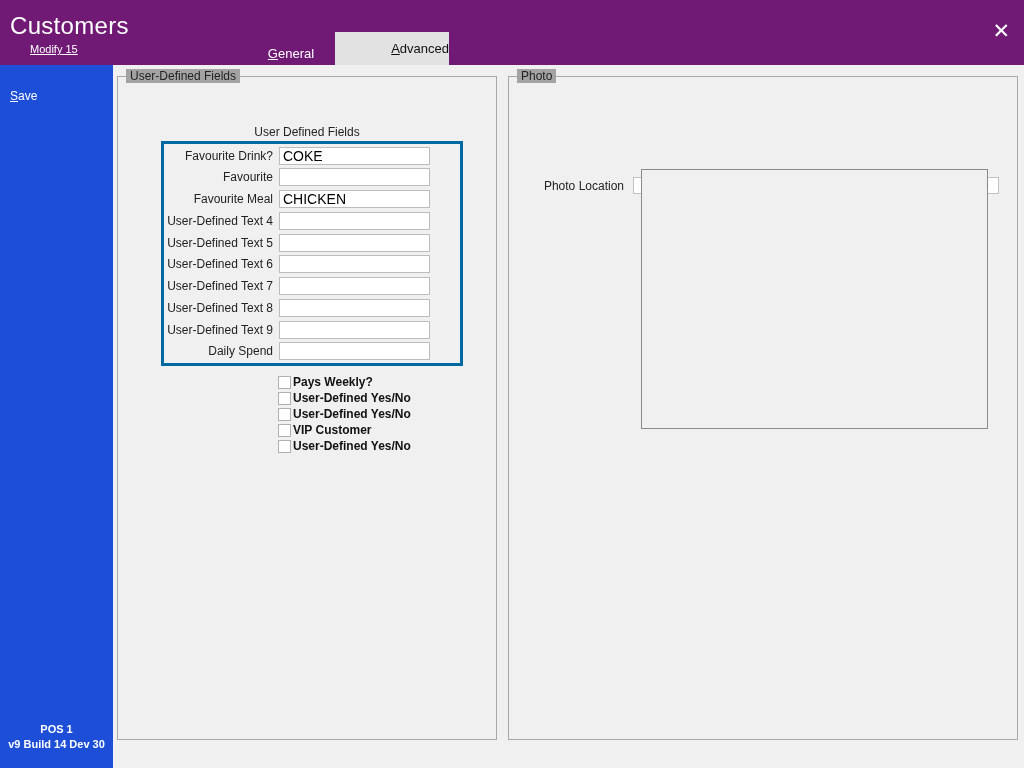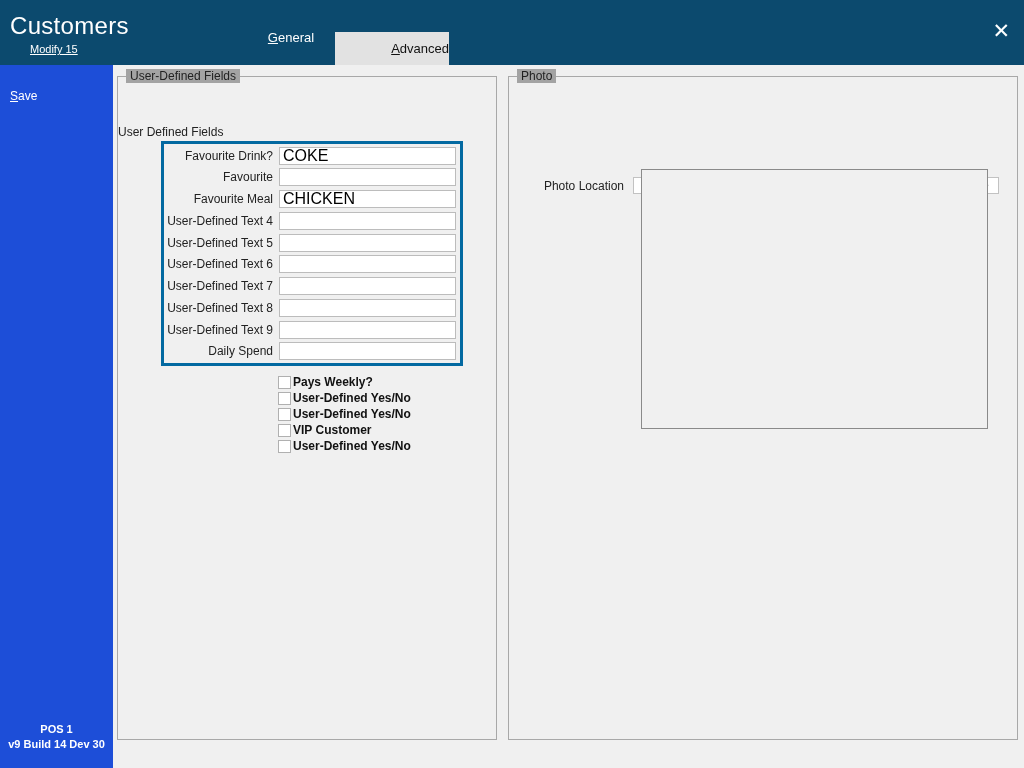--- a/index.html
+++ b/index.html
@@ -8,34 +8,34 @@
     font-family: "Liberation Sans", sans-serif;
     background: #f0f0f0;
     position: relative;
     font-size: 12px;
     color: #1a1a1a;
   }
 
   
   .header {
     position: absolute; top: 0; left: 0; width: 1024px; height: 65px;
-    background: #0c4a6e;
+    background: #701a75;
   }
   .app-title {
     position: absolute; left: 10px; top: 12px;
     color: #fff; font-size: 24px; font-weight: 300; letter-spacing: .3px;
   }
   .app-subtitle {
     position: absolute; left: 30px; top: 43px;
     color: #fff; font-size: 11px; text-decoration: underline;
   }
   .tab-general {
     position: absolute; left: 246px; top: 0; width: 90px; height: 65px;
     display: flex; align-items: flex-end; justify-content: center;
-    padding-bottom: 20px;
+    padding-bottom: 4px;
     color: #fff; font-size: 13px; cursor: default;
   }
   .tab-advanced {
     position: absolute; left: 335px; top: 32px; width: 114px; height: 33px;
     background: #e2e2e2;
     display: flex; align-items: center; justify-content: flex-end;
     color: #111; font-size: 13px; cursor: default;
   }
   .ak { display: inline-block; }
   .ak::first-letter { text-decoration: underline; }
@@ -67,38 +67,38 @@
   }
   .groupbox-title {
     position: absolute; top: -8px; left: 8px;
     background: #a3a3a3; padding: 0 4px; font-size: 12px; color: #222;
   }
   .udf-group   { left: 4px;   top: 11px; width: 380px; height: 664px; }
   .photo-group { left: 395px; top: 11px; width: 510px; height: 664px; }
 
   .udf-header {
     position: absolute; top: 48px; left: 0; width: 100%;
-    text-align: left; font-size: 12px; color: #222;
+    text-align: center; font-size: 12px; color: #222;
   }
 
   .highlight-box {
     position: absolute; left: 43px; top: 64px; width: 302px; height: 225px;
     border: 3px solid #0369a1;
     display: flex; flex-direction: column; justify-content: space-between;
     padding: 1px 0;
   }
   .field-row { display: flex; align-items: center; height: 21px; }
   .field-label {
     width: 115px; text-align: right; padding-right: 6px;
     font-size: 12px; color: #222; white-space: nowrap;
   }
   .field-input {
-    width: 177px; height: 18px;
+    width: 151px; height: 18px;
     border: 1px solid #bcbcbc; background: #fff;
-    font-family: "Liberation Sans", sans-serif; font-size: 16px;
+    font-family: "Liberation Sans", sans-serif; font-size: 14px;
     padding: 8px 3px; outline: none;
   }
 
   .checkbox-rows {
     position: absolute; left: 160px; top: 297px;
   }
   .checkbox-row { display: flex; align-items: center; height: 16px; }
   .cb {
     appearance: none; -webkit-appearance: none;
     width: 13px; height: 13px; background: #fff;

